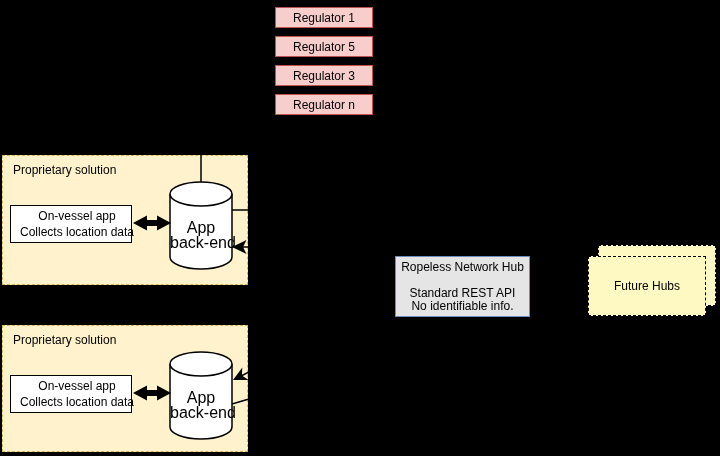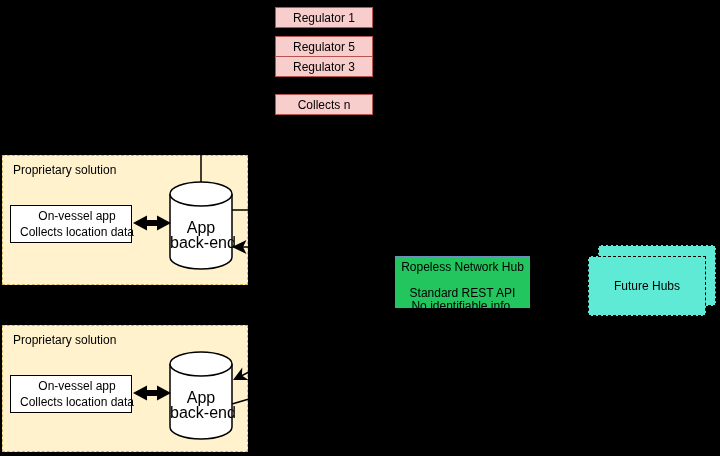--- a/index.html
+++ b/index.html
@@ -20,27 +20,27 @@
   .group-label { position:absolute; left:10px; top:7px; font-size:12px; white-space:nowrap; }
   .node {
     background:#ffffff; border:1.5px solid #000000;
     display:flex; flex-direction:column; align-items:center; justify-content:center;
     font-size:12px; line-height:16px; text-align:center; white-space:nowrap;padding-left:12px;
   }
   .cyl-label {
     width:62px; text-align:center; font-size:16px; line-height:15px; white-space:nowrap;
   }
   .hub {
-    left:395px; top:256px; width:135px; height:52px;
-    background:#22c55e; border:1.5px solid #6c8ebf;
+    left:395px; top:256px; width:135px; height:61px;
+    background:#e5e5e5; border:1.5px solid #6c8ebf;
     font-size:12px; text-align:center; padding-top:4px;
   }
   .hub-line { height:13px; line-height:13px; white-space:nowrap; }
   .future {
-    background:#5eead4; border:1.5px dashed #000000;
+    background:#fef9c3; border:1.5px dashed #000000;
   }
   .future-front {
     display:flex; align-items:center; justify-content:center;
     font-size:12px; white-space:nowrap;
   }
   svg.overlay { position:absolute; left:0; top:0; width:720px; height:456px; pointer-events:none; }
   .z1 { z-index:1; } .z2 { z-index:2; } .z3 { z-index:3; }
 </style>
 </head>
 <body>
@@ -86,25 +86,25 @@
 
     <polygon points="133,393 147,385.5 147,390 157,390 157,385.5 171,393 157,400.5 157,396 147,396 147,400.5" fill="#000"></polygon>
   </svg>
 
   <div class="abs reg z3" style="top:7px;">
     <span>Regulator 1</span>
   </div>
   <div class="abs reg z3" style="top:36px;">
     <span>Regulator 5</span>
   </div>
-  <div class="abs reg z3" style="top:56px;">
+  <div class="abs reg z3" style="top:65px;">
     <span>Regulator 3</span>
   </div>
   <div class="abs reg z3" style="top:94px;">
-    <span>Collects n</span>
+    <span>Regulator n</span>
   </div>
 
   <div class="abs node z3" style="left:10px; top:205px; width:122px; height:38px;">
     <div>On-vessel app</div>
     <div>Collects location data</div>
   </div>
   <div class="abs node z3" style="left:10px; top:375px; width:122px; height:38px;">
     <div>On-vessel app</div>
     <div>Collects location data</div>
   </div>

